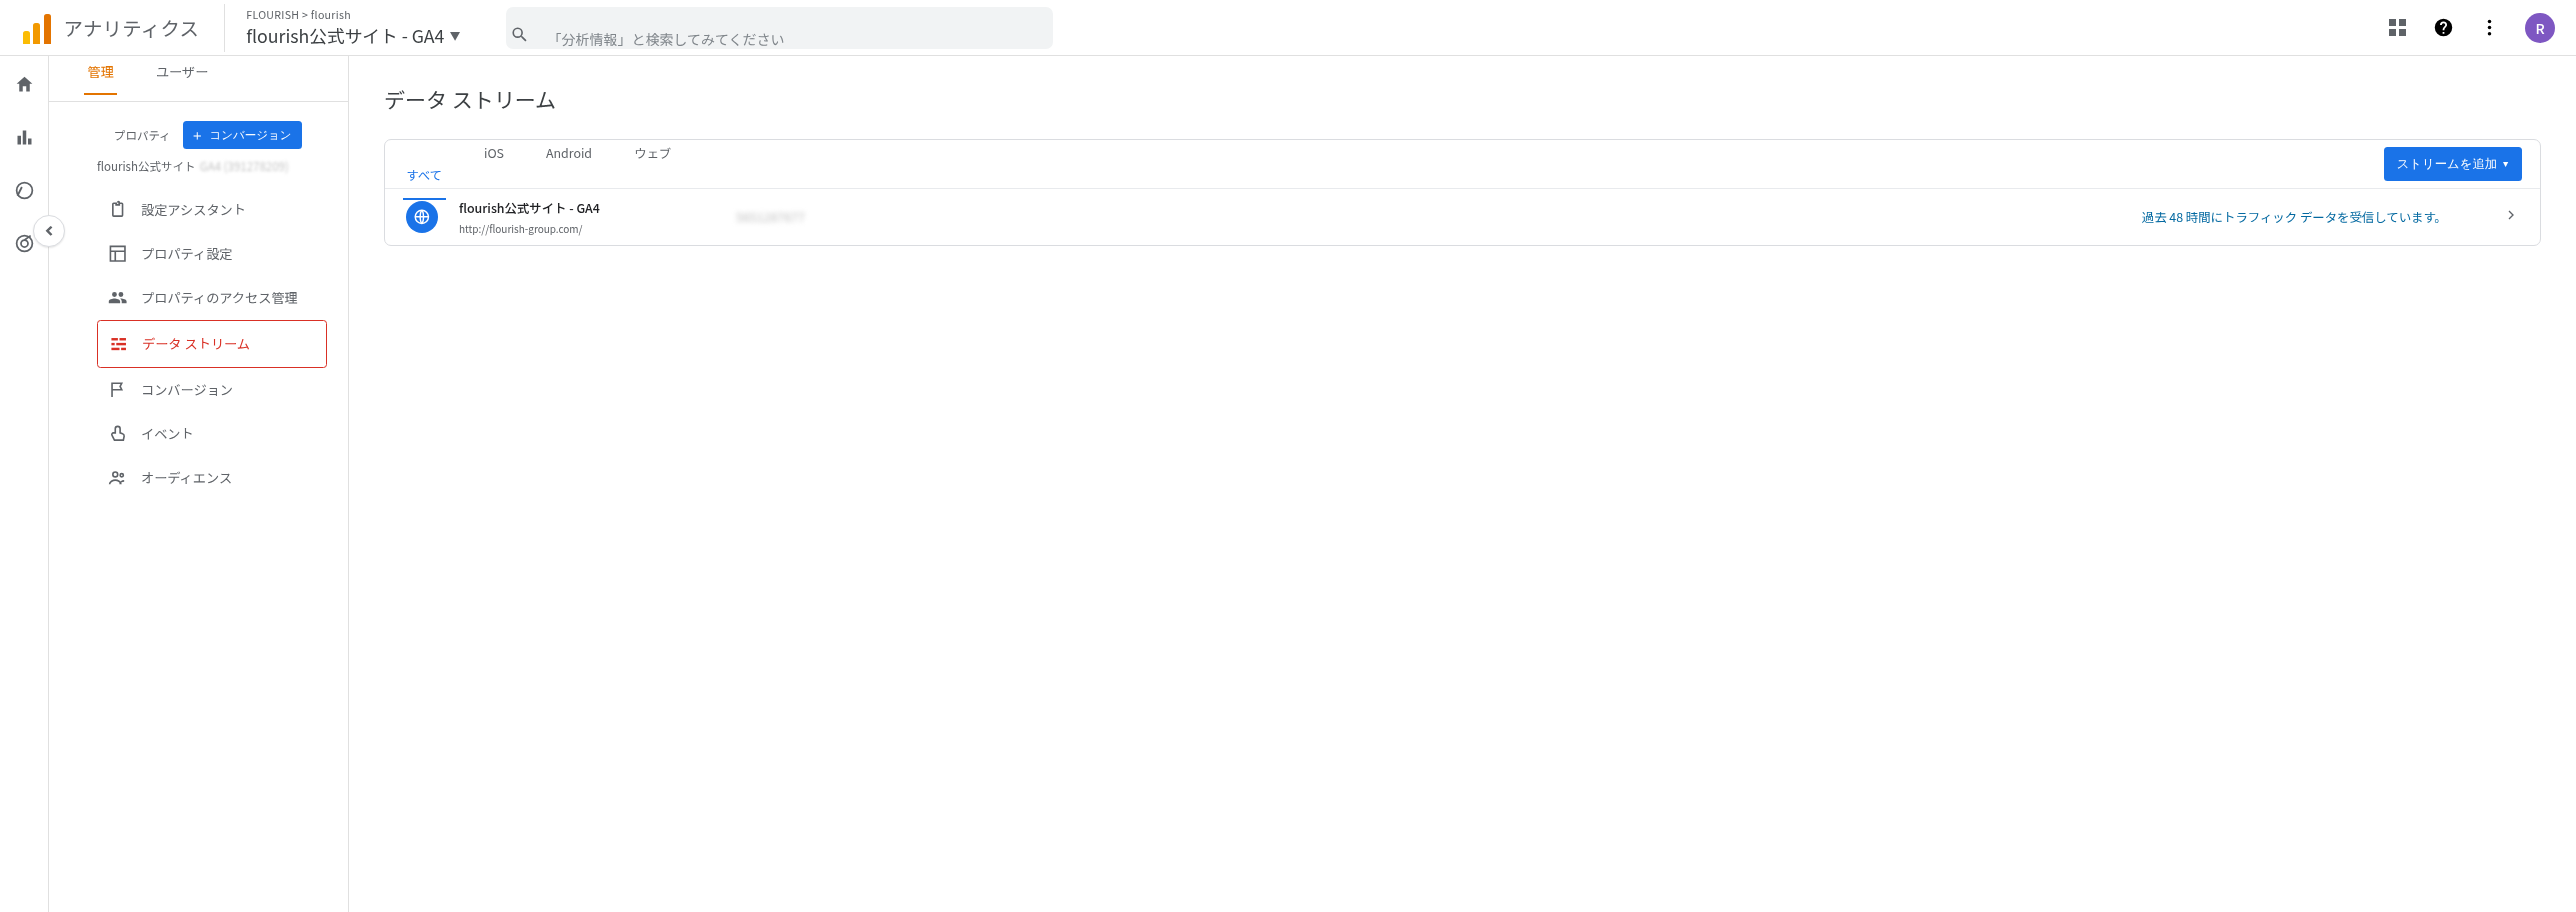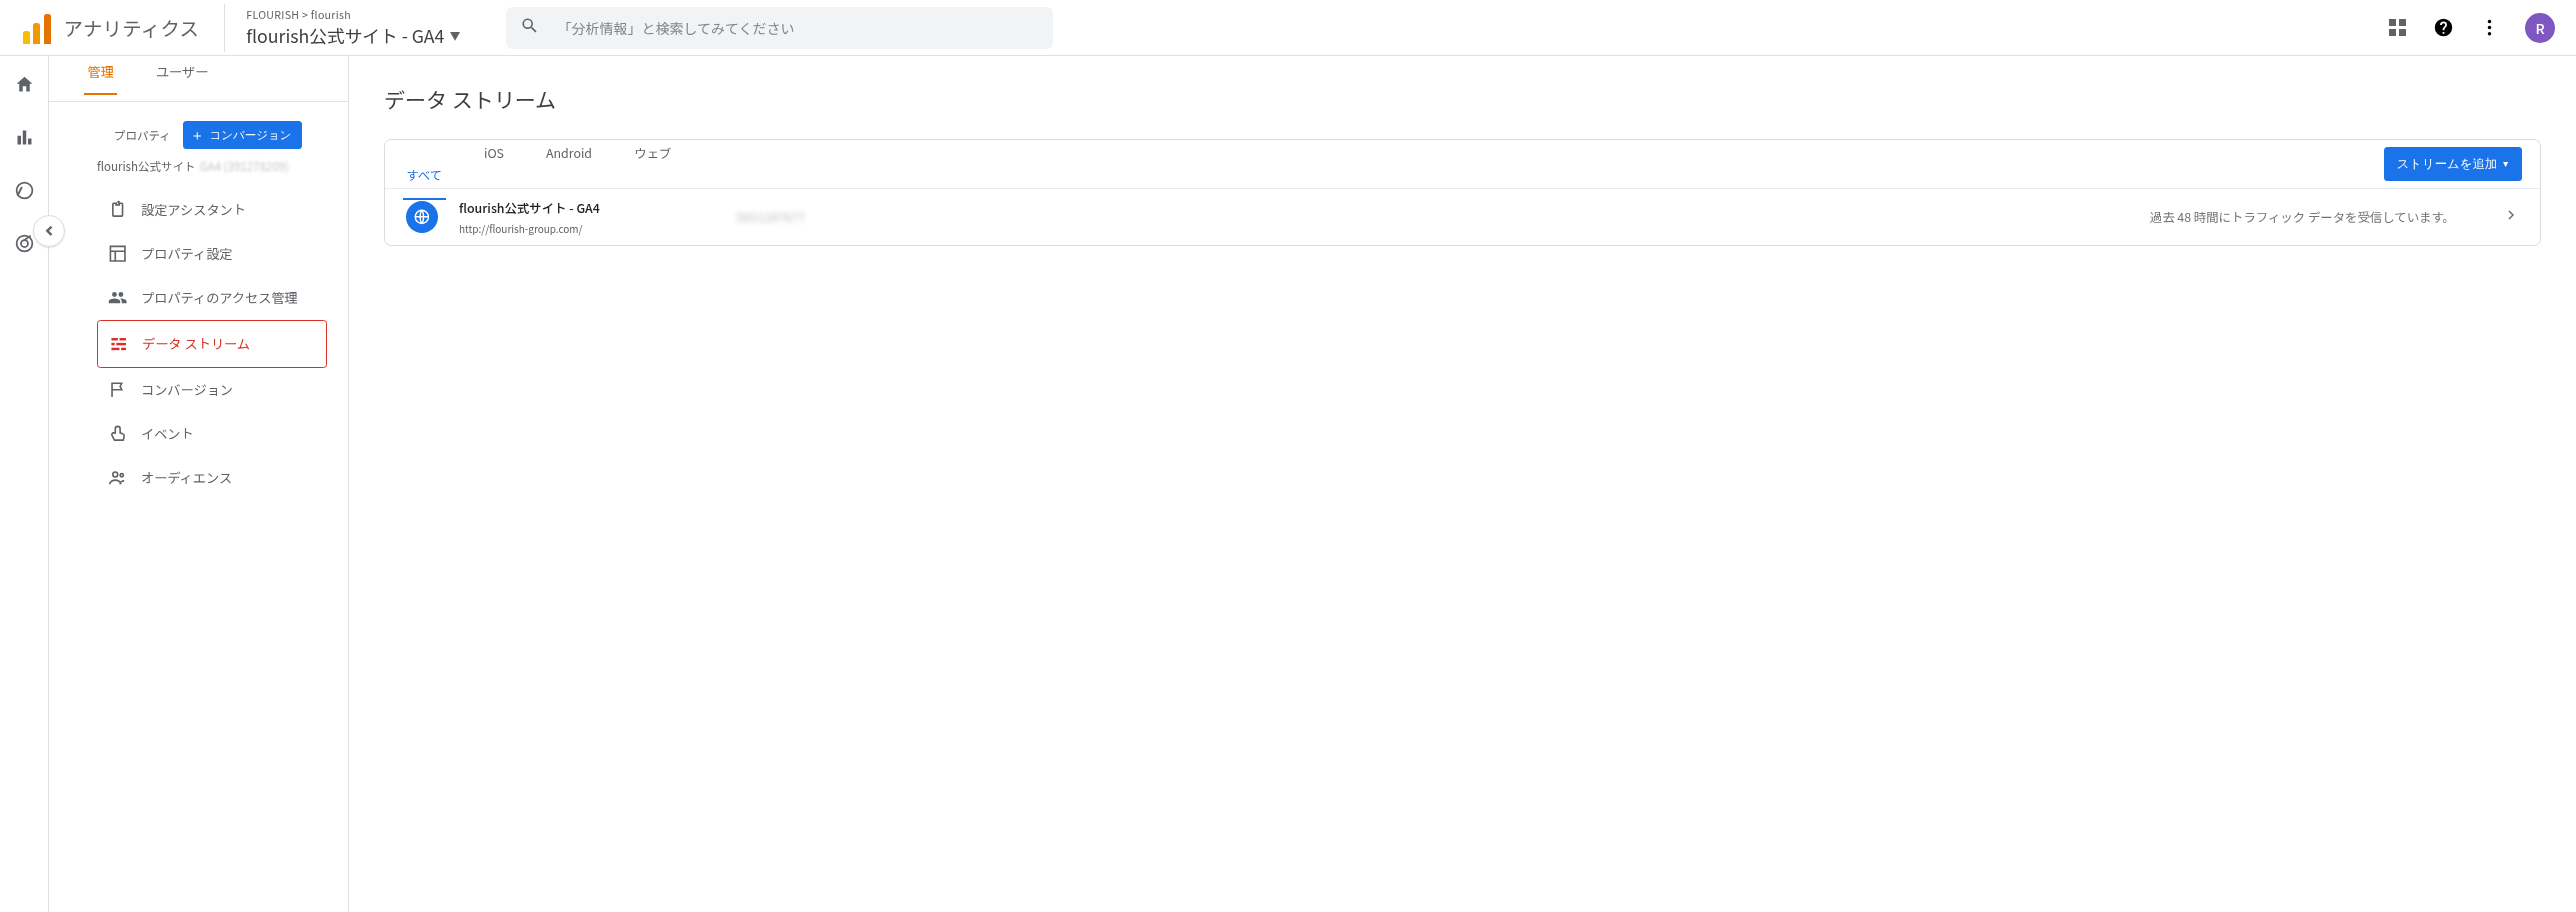--- a/index.html
+++ b/index.html
@@ -12,21 +12,21 @@
   .ga-logo .b1 { left:1.8px;  width:7px; height:12.4px; background:#fbbc04; }
   .ga-logo .b2 { left:12.4px; width:7px; height:21px; background:#f29900; }
   .ga-logo .b3 { left:23px; width:7px; height:30px; background:#e37400; }
   .brand { font-size:19.4px; color:#5f6368; margin-right:25px; letter-spacing:0.3px;}
   .prop-selector { border-left:0.9px solid #e0e0e0; padding:3.5px 21px; margin-right:25px;}
   .prop-breadcrumb { font-size:10.6px; color:#5f6368; letter-spacing:0.3px;}
   .prop-name-row { display:flex; align-items:center; gap:5.3px; }
   .prop-name { font-size:17.7px; color:#3c4043;}
   .caret-down { font-size:10.6px; color:#5f6368; }
 
-  .search-box { flex: 0 0 547px; height:42px; background:#f1f3f4; border-radius:7px; display:flex; align-items:center; padding:0 14px; color:#5f6368; gap:17.7px;}
+  .search-box { flex: 0 0 547px; height:42px; background:#f1f3f4; border-radius:7px; display:flex; align-items:flex-end; padding:0 4px; color:#5f6368; gap:17.7px;}
   .search-icon svg { width:19.4px; height:19.4px; fill:#5f6368;}
   .search-text { font-size:14px; color:#80868b;}
 
   .topbar-spacer { flex:1; }
   .topbar-actions { display:flex; align-items:center; gap:25px; }
   .icon-btn { width:21px; height:21px; display:flex; align-items:center; justify-content:center; color:#5f6368; cursor:pointer;}
   .grid4 { display:grid; grid-template-columns:7px 7px; grid-template-rows:7px 7px; gap:3.5px;}
   .grid4 span { background:#5f6368; width:7px; height:7px; }
   .avatar { width:30px; height:30px; border-radius:50%; background:#7e57c2; color:#fff; display:flex; align-items:center; justify-content:center; font-size:14px; font-weight:500;}
 
@@ -73,21 +73,21 @@
   .add-stream-btn .caret { font-size:8.8px;}
 
   .stream-row { display:flex; align-items:center; height:56px; padding:0 21px; gap:21px; cursor:pointer;}
   .stream-badge { width:32px; height:32px; border-radius:50%; background:#1a73e8; display:flex; align-items:center; justify-content:center;}
   .stream-badge svg { fill:#fff; width:17.7px; height:17.7px;}
   .stream-info { width:256px; }
   .stream-name { font-size:12.4px; color:#202124; font-weight:500;}
   .stream-url  { font-size:10px; color:#5f6368; margin-top:4px;}
   .stream-id   { width:141px; color:#bdbdbd; filter:blur(2.6px); font-size:12.4px;}
   .stream-gap  { flex:1; }
-  .stream-status { font-size:12.4px; color:#737373; margin-right:27px;}
+  .stream-status { font-size:12.4px; color:#0369a1; margin-right:35px;}
   .chevron-right svg { fill:#5f6368; width:16px; height:16px;}
 
 </style>
 </head>
 <body>
 
 <div class="topbar">
   <div class="ga-logo">
     <span class="bar b1"></span>
       <span class="bar b2"></span>

